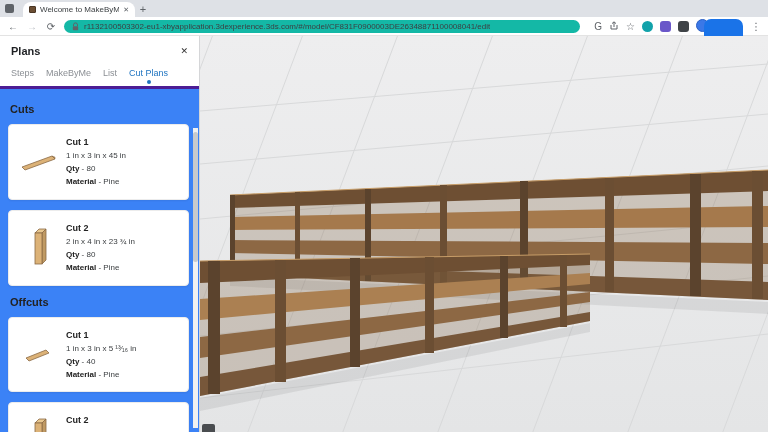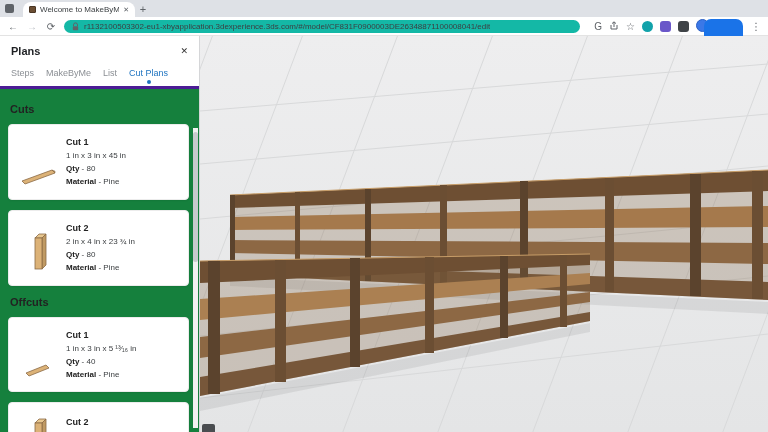--- a/index.html
+++ b/index.html
@@ -43,25 +43,25 @@
            flex-direction:column; position:relative; flex:none; }
   .panel-head { height:30px; display:flex; align-items:center; justify-content:space-between;
                 padding:0 11px; }
   .panel-title { font-size:11px; font-weight:700; color:#1f2124; }
   .panel-close { font-size:9px; color:#333; }
   .panel-tabs { display:flex; gap:12px; padding:2px 11px 8px; border-bottom:3px solid #4c1d95; }
   .ptab { font-size:9px; color:#8b8f94; position:relative; }
   .ptab.active { color:#1f74c0; }
   .ptab.active::after { content:''; position:absolute; left:50%; bottom:-6px; width:4px; height:4px;
                         border-radius:50%; background:#1f74c0; transform:translateX(-50%); }
-  .panel-body { flex:1; overflow:hidden; background:#15803d; padding:8px 10px 0 8px; }
+  .panel-body { flex:1; overflow:hidden; background:#3b82f6; padding:8px 10px 0 8px; }
   .sec-head { font-size:11px; font-weight:700; color:#222; margin:6px 0 9px 2px; }
   .card { background:#fff; border:1px solid #ececec; border-radius:4px;
           box-shadow:0 1px 2px rgba(0,0,0,.07); display:flex; gap:5px;
-          padding:10px 8px; margin-bottom:10px;align-items:flex-end; }
+          padding:10px 8px; margin-bottom:10px; }
   .card-ico { width:44px; flex:none; display:flex; align-items:center; justify-content:center; }
   .card-text { font-size:8px; color:#3d4043; line-height:1.6; }
   .card-title { font-size:9px; font-weight:700; color:#222; margin-bottom:1px; }
   .card-text b { color:#222; }
   .panel-scrolltrack { position:absolute; right:1px; top:92px; bottom:4px; width:5px; background:#f1f1f1; }
   .panel-scrollthumb { position:absolute; right:1px; top:96px; width:5px; height:130px;
                        background:#c8cacd; border-radius:3px; }
 
   .viewport { flex:1; position:relative; background:linear-gradient(#eeeeef,#e4e5e6); overflow:hidden; }
   .viewport svg { position:absolute; inset:0; width:100%; height:100%; }

